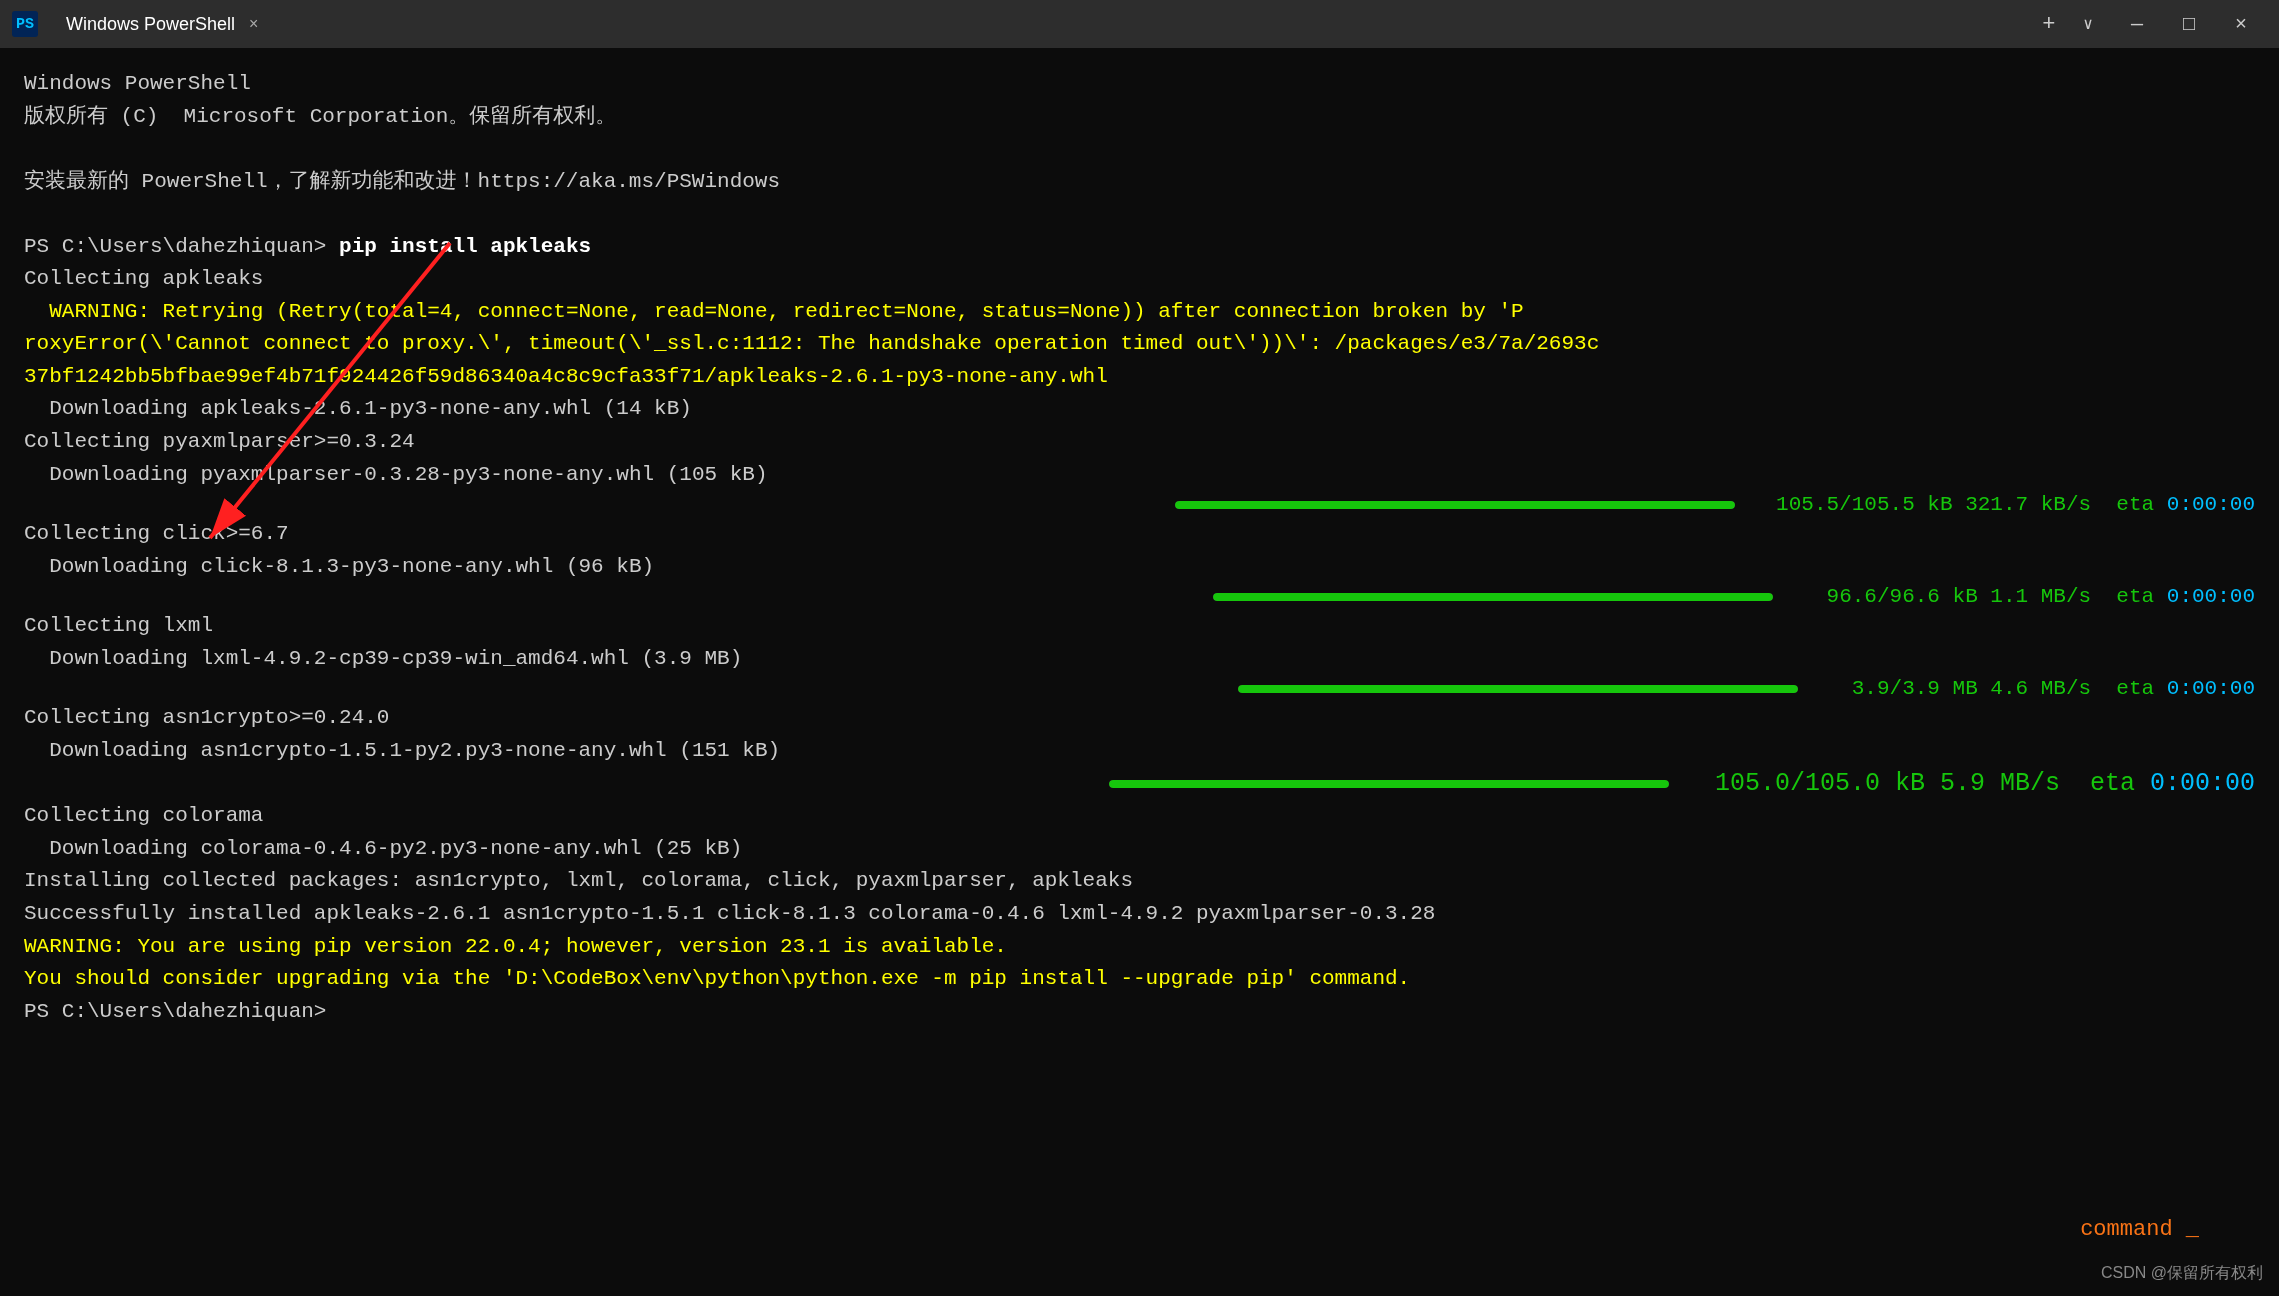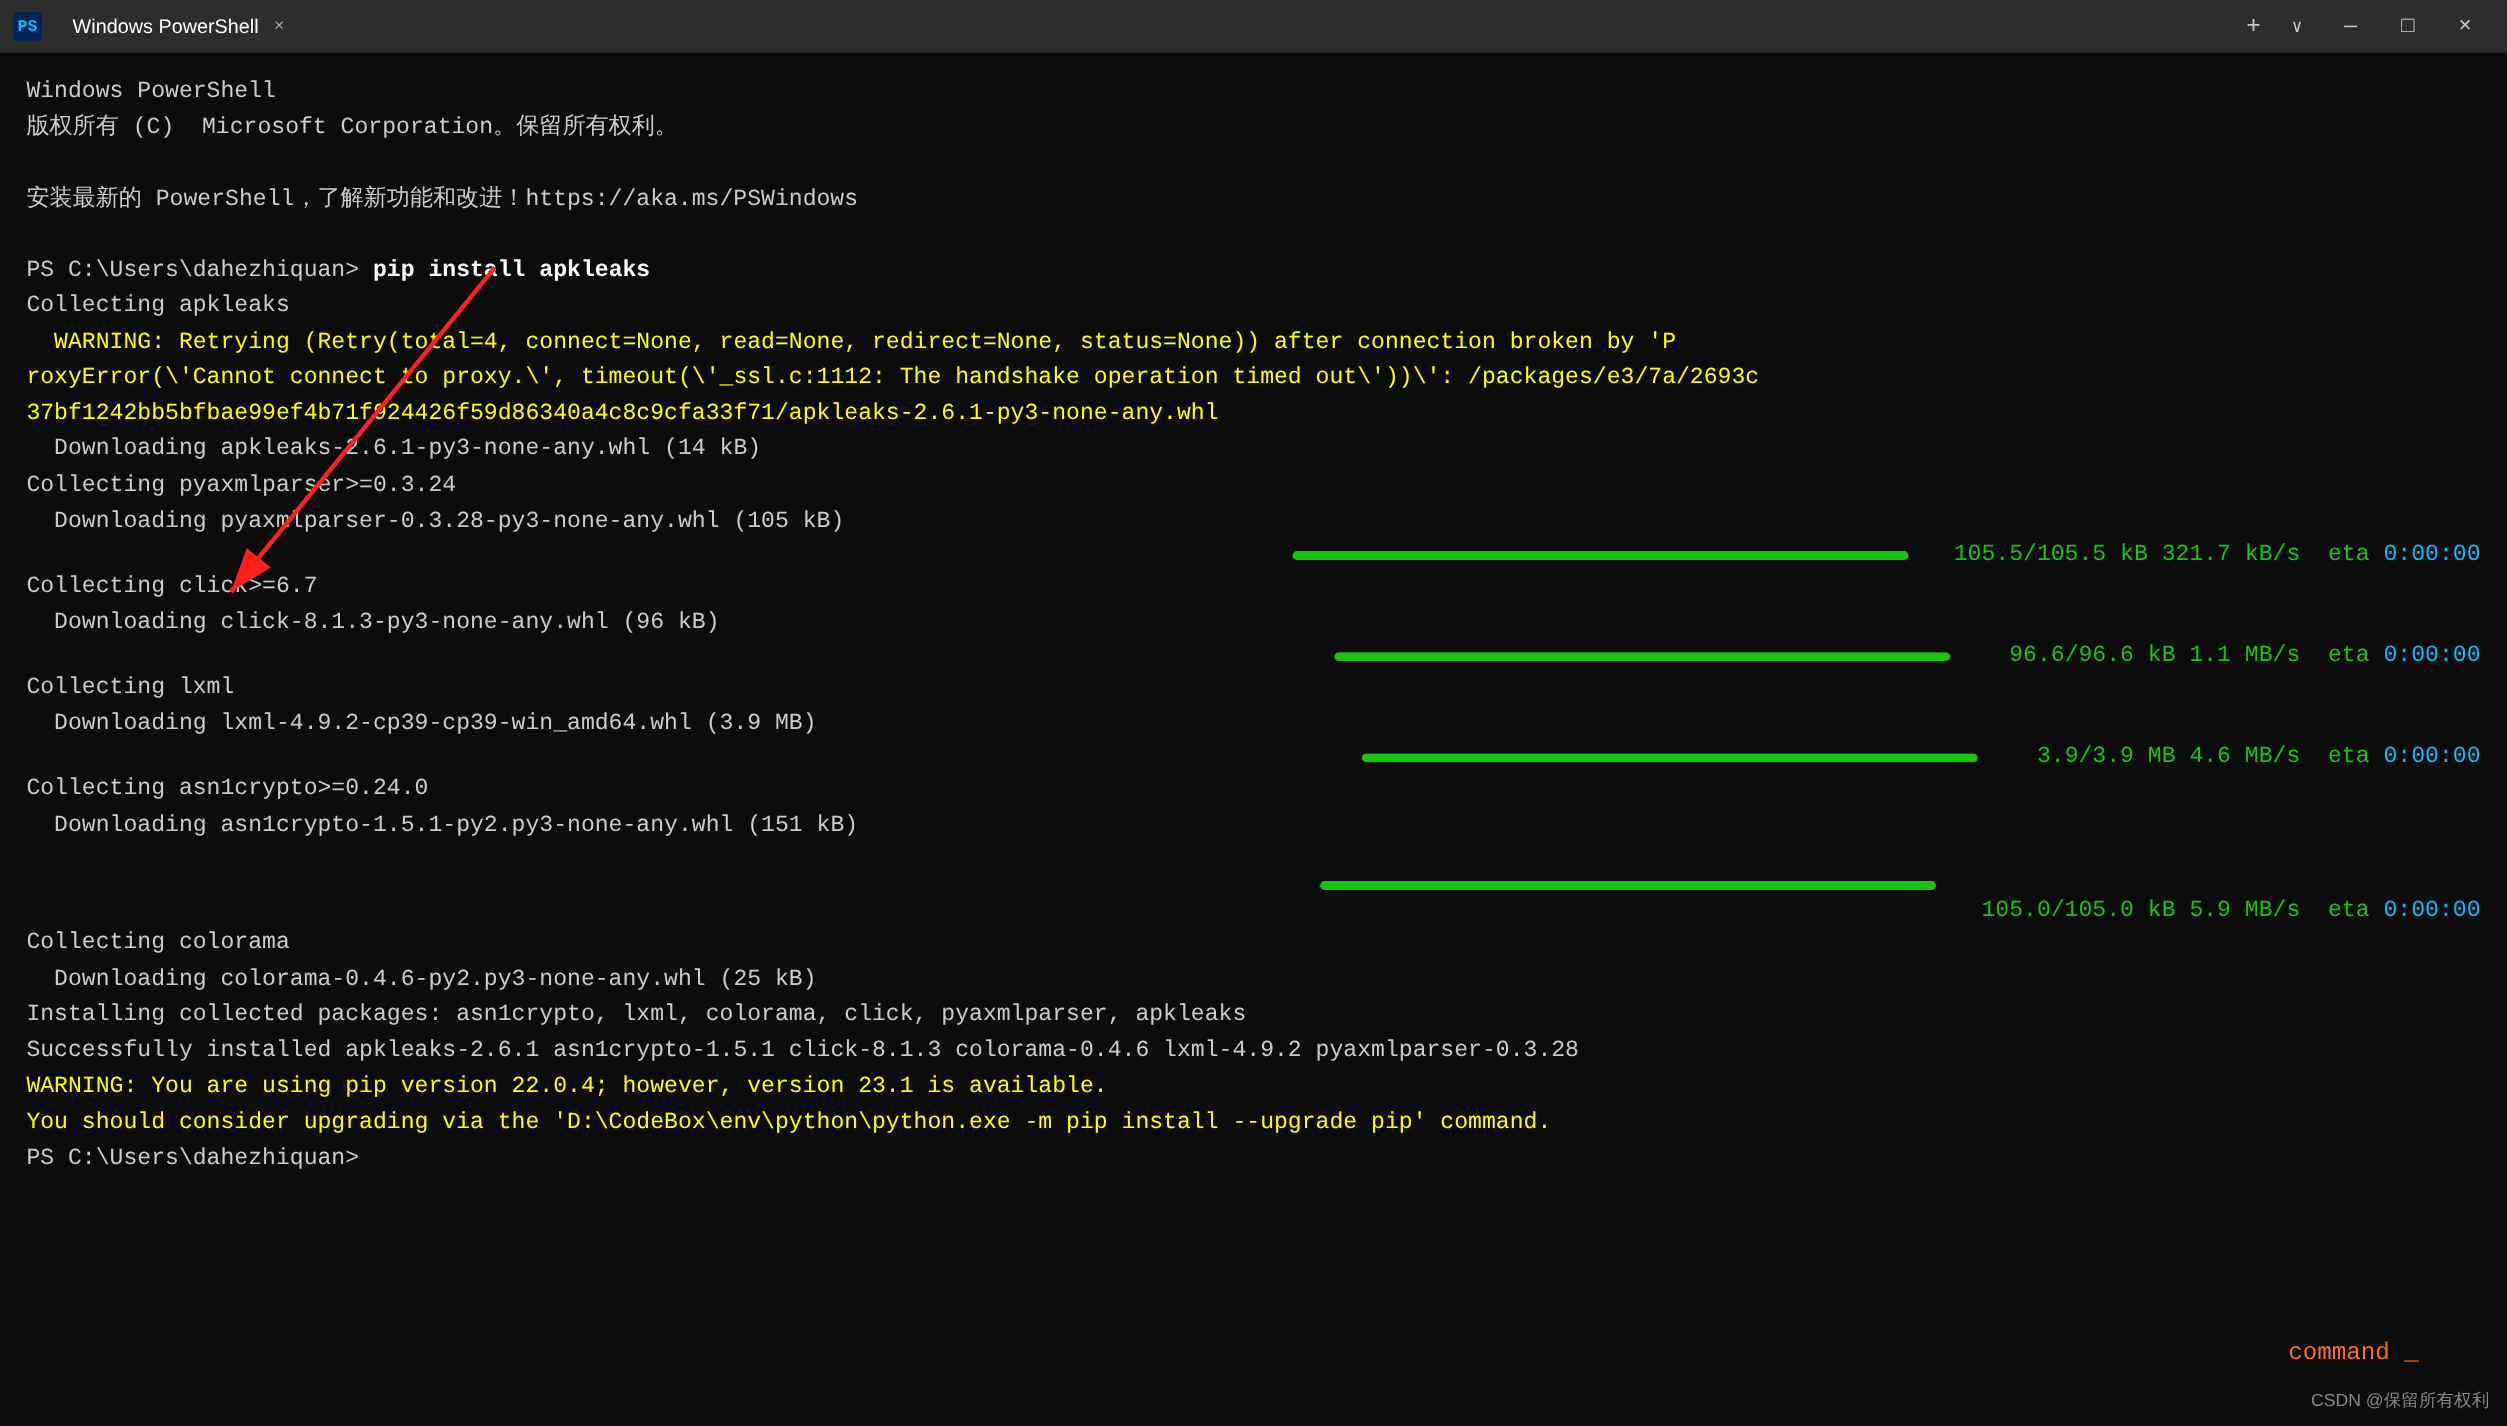--- a/index.html
+++ b/index.html
@@ -193,21 +193,21 @@
         <div class="progress-bar-fill" style="width: 100%;"></div>
       </div>
       <span class="progress-info green" style="color: rgb(22, 198, 12); font-size: 21px;"><span>   3.9/3.9 MB 4.6 MB/s  eta </span><span style="color: rgb(0, 191, 255);">0:00:00</span></span>
     </div>
     <div class="line white">Collecting asn1crypto&gt;=0.24.0</div>
     <div class="line white">  Downloading asn1crypto-1.5.1-py2.py3-none-any.whl (151 kB)</div>
     <div class="progress-bar-container">
       <div class="progress-bar-track">
         <div class="progress-bar-fill" style="width: 100%;"></div>
       </div>
-      <span class="progress-info green" style="color: rgb(22, 198, 12); font-size: 21px; margin-top: 48px;"><span>  105.0/105.0 kB 5.9 MB/s  eta </span><span style="color: rgb(0, 191, 255);">0:00:00</span></span>
+      <span class="progress-info green" style="color: rgb(22, 198, 12); font-size: 25px;"><span>  105.0/105.0 kB 5.9 MB/s  eta </span><span style="color: rgb(0, 191, 255);">0:00:00</span></span>
     </div>
     <div class="line white">Collecting colorama</div>
     <div class="line white">  Downloading colorama-0.4.6-py2.py3-none-any.whl (25 kB)</div>
     <div class="line white">Installing collected packages: asn1crypto, lxml, colorama, click, pyaxmlparser, apkleaks</div>
     <div class="line white">Successfully installed apkleaks-2.6.1 asn1crypto-1.5.1 click-8.1.3 colorama-0.4.6 lxml-4.9.2 pyaxmlparser-0.3.28</div>
     <div class="line yellow">WARNING: You are using pip version 22.0.4; however, version 23.1 is available.</div>
     <div class="line yellow">You should consider upgrading via the 'D:\CodeBox\env\python\python.exe -m pip install --upgrade pip' command.</div>
     <div class="line prompt">PS C:\Users\dahezhiquan&gt;</div>
   </div>
 

